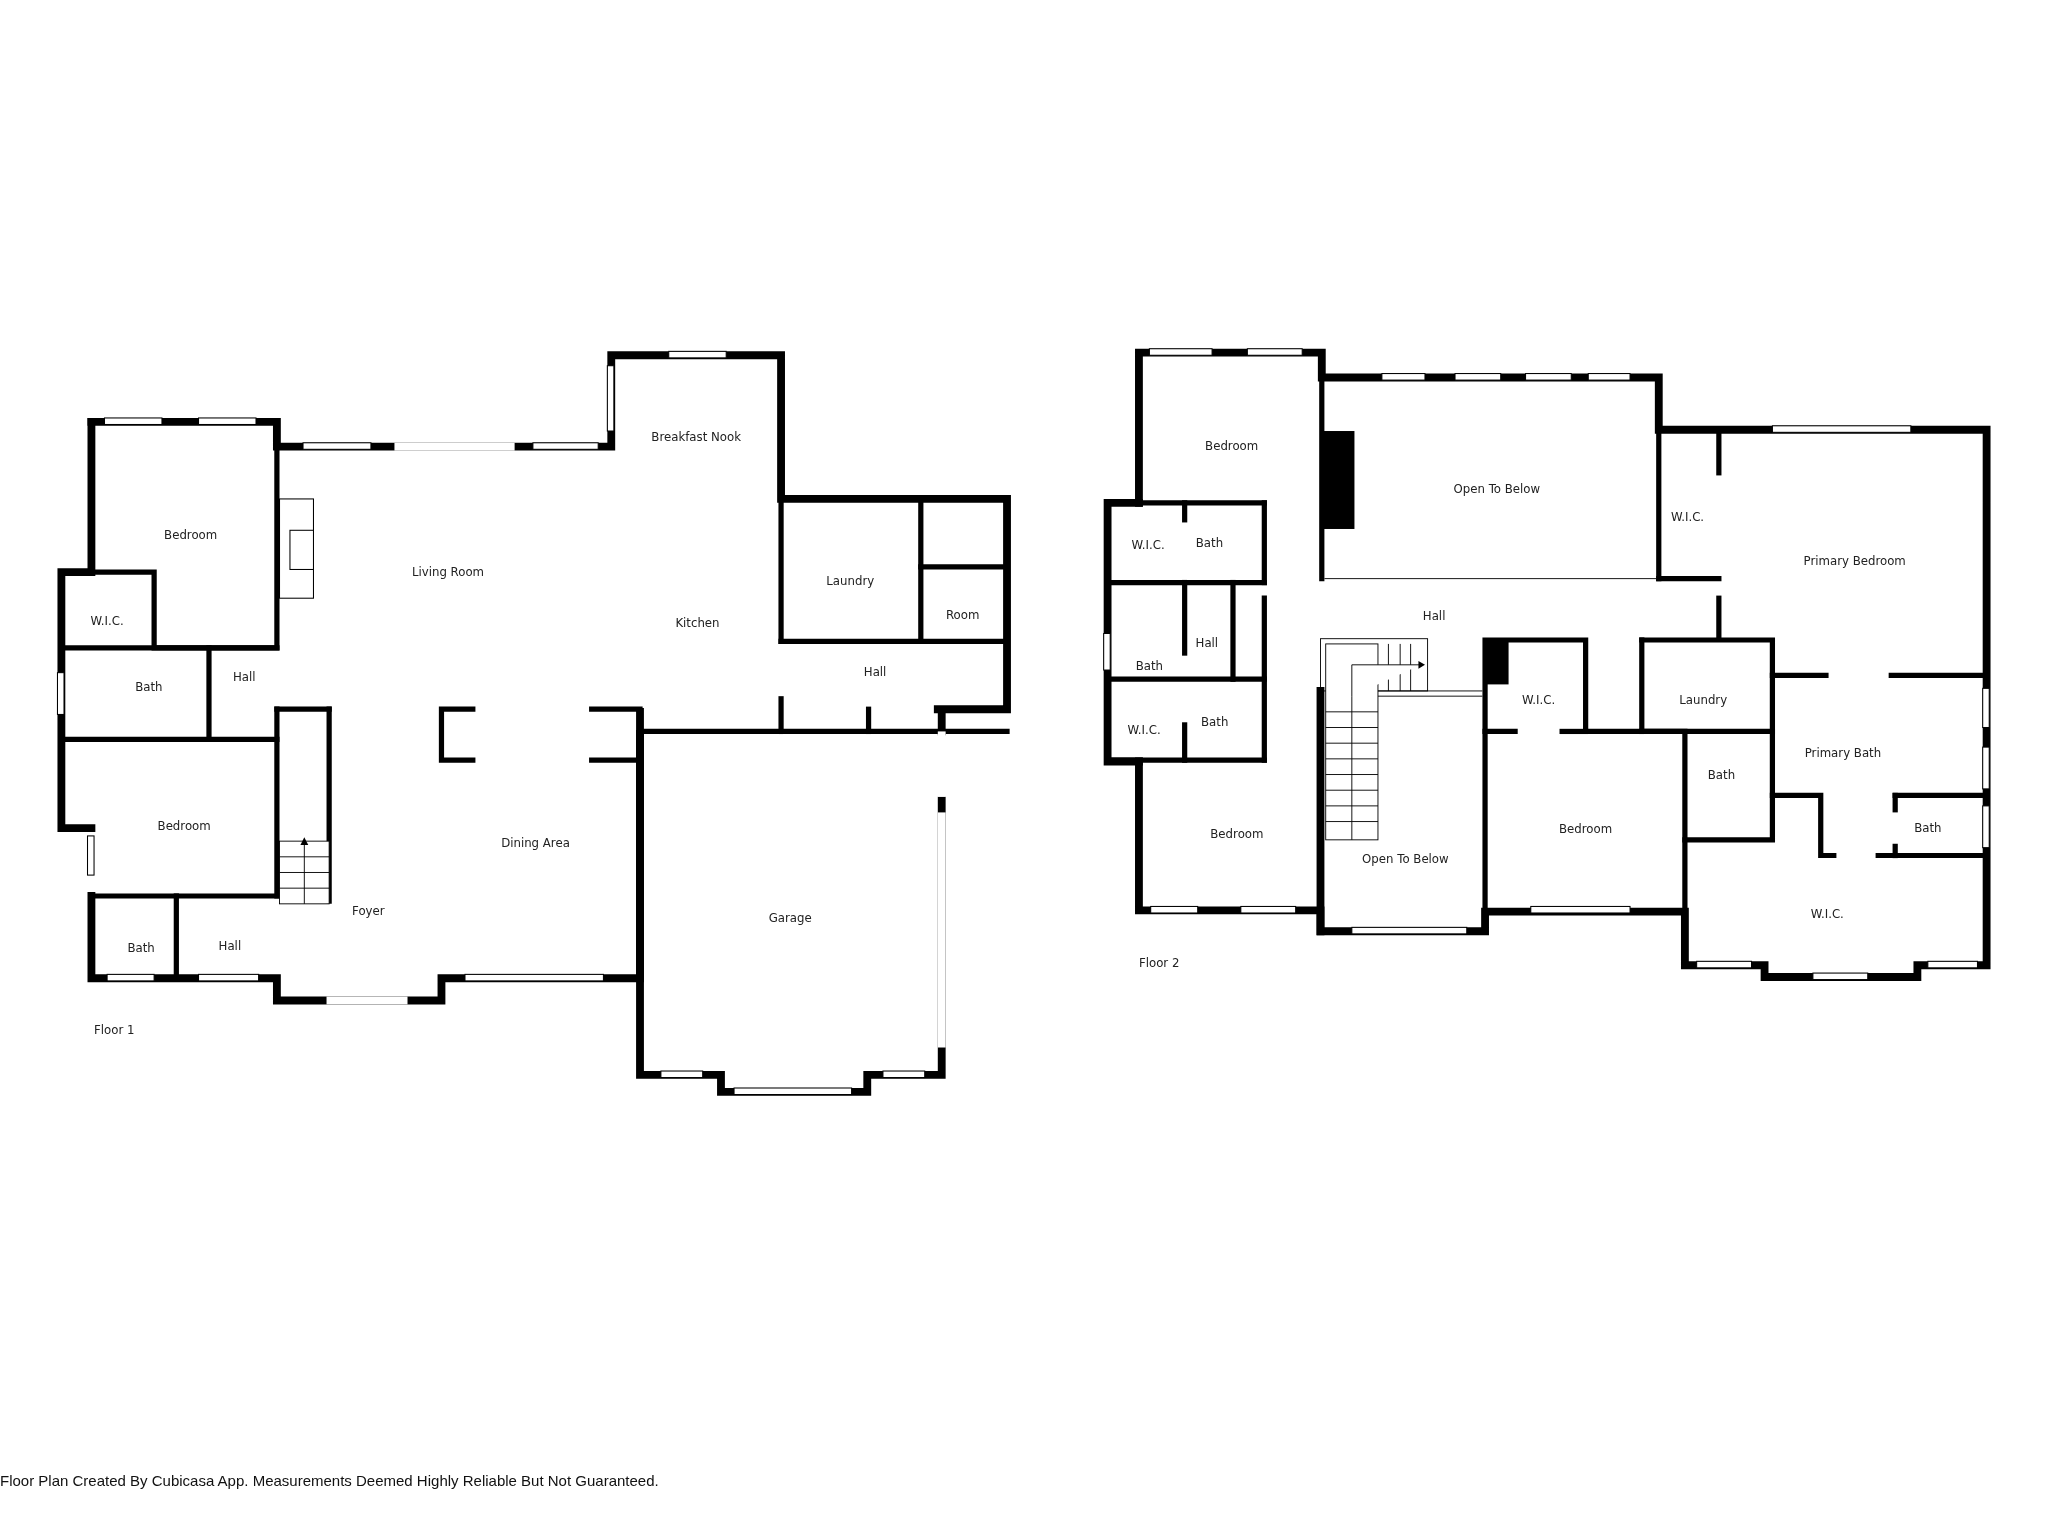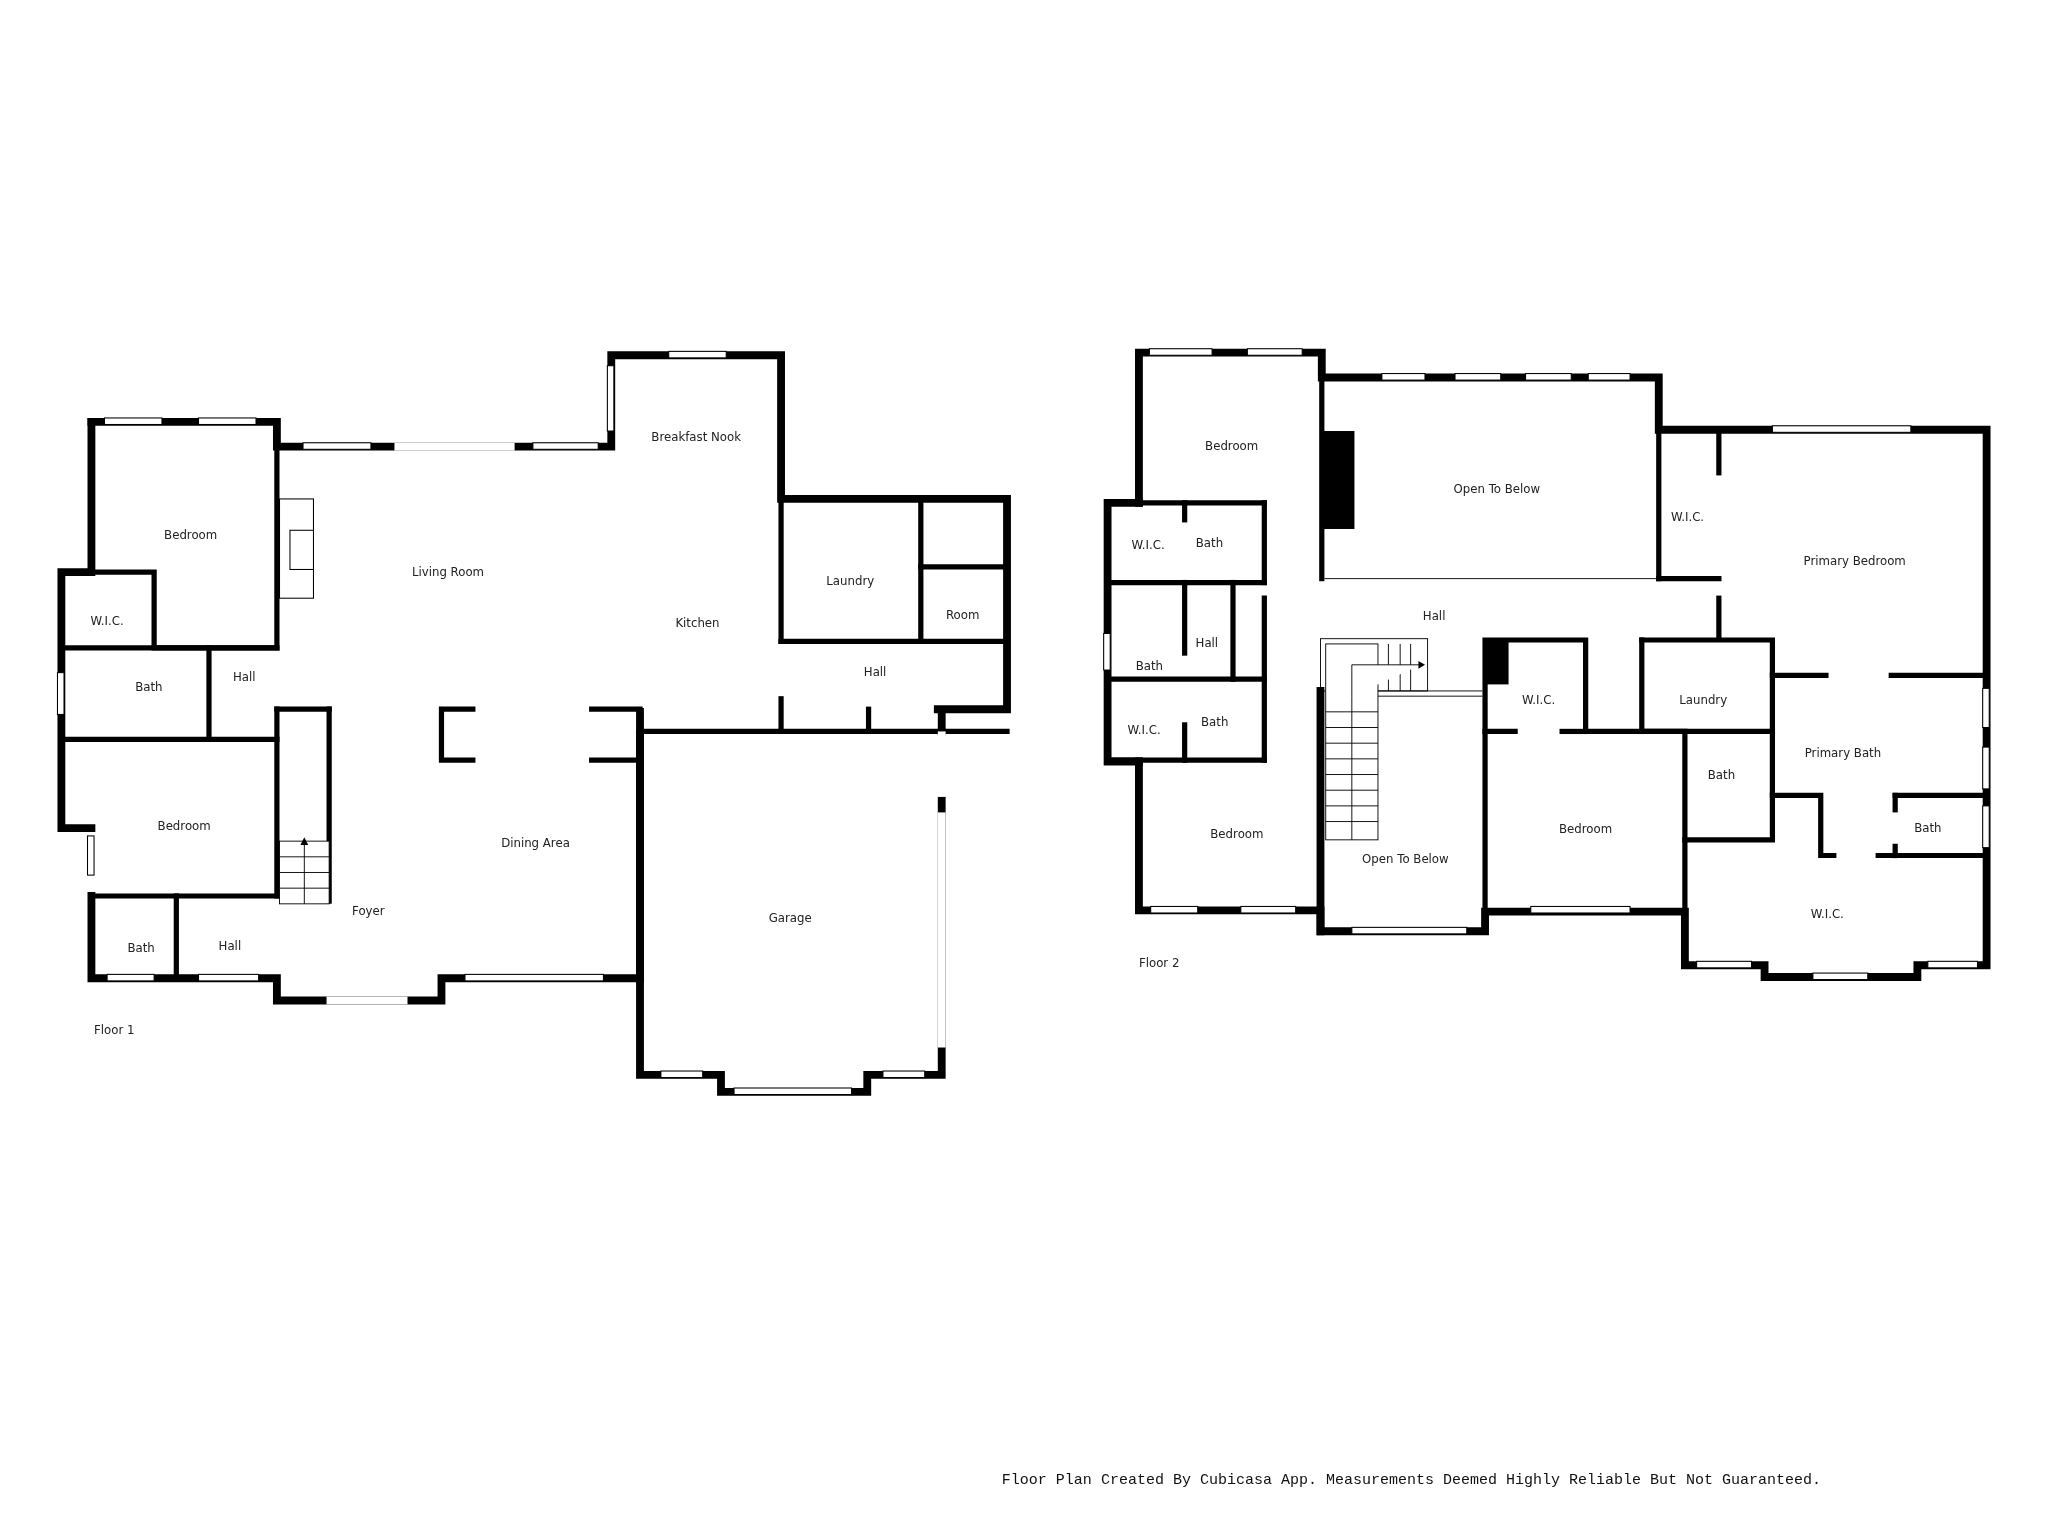--- a/index.html
+++ b/index.html
@@ -5,21 +5,21 @@
   html,body{margin:0;padding:0;background:#ffffff;}
   body{width:2048px;height:1536px;position:relative;overflow:hidden;font-family:"DejaVu Sans","Liberation Sans",sans-serif;}
   svg{position:absolute;left:0;top:0;}
   .wall{fill:none;stroke:#000;stroke-width:6;stroke-linecap:square;}
   .iwall{fill:none;stroke:#000;stroke-width:4;stroke-linecap:square;}
   .win{fill:#fff;stroke:#000;stroke-width:0.8;}
   .door{fill:#fff;stroke:none;}
   .rl{font-family:"DejaVu Sans","Liberation Sans",sans-serif;font-size:9px;fill:#222;text-anchor:middle;dominant-baseline:middle;}
   .fl{font-family:"DejaVu Sans","Liberation Sans",sans-serif;font-size:9px;fill:#222;}
   .stair{fill:#fff;stroke:#000;stroke-width:0.7;}
-  .footer{position:absolute;left:0;top:1472px;width:1821px;text-align:right;font-family:Liberation Mono, monospace;font-size:15px;color:#111;}
+  .footer{position:absolute;left:0;top:1472px;width:1821px;text-align:left;font-family:Liberation Sans, sans-serif;font-size:15px;color:#111;}
 </style>
 </head>
 <body>
 
 <svg width="2048" height="1536" viewBox="0 0 1568 1176" xmlns="http://www.w3.org/2000/svg">
 
   <g>
 
     <polyline class="wall" points="70,323 212,323 212,342 468,342 468,272 598,272 598,382 771,382 771,543 718,543"></polyline>
     <polyline class="wall" points="70,323 70,438 47,438 47,634 70,634"></polyline>

